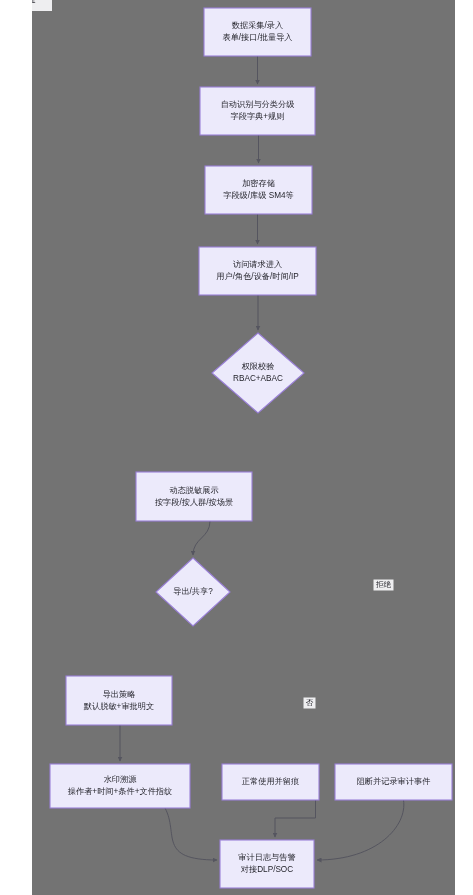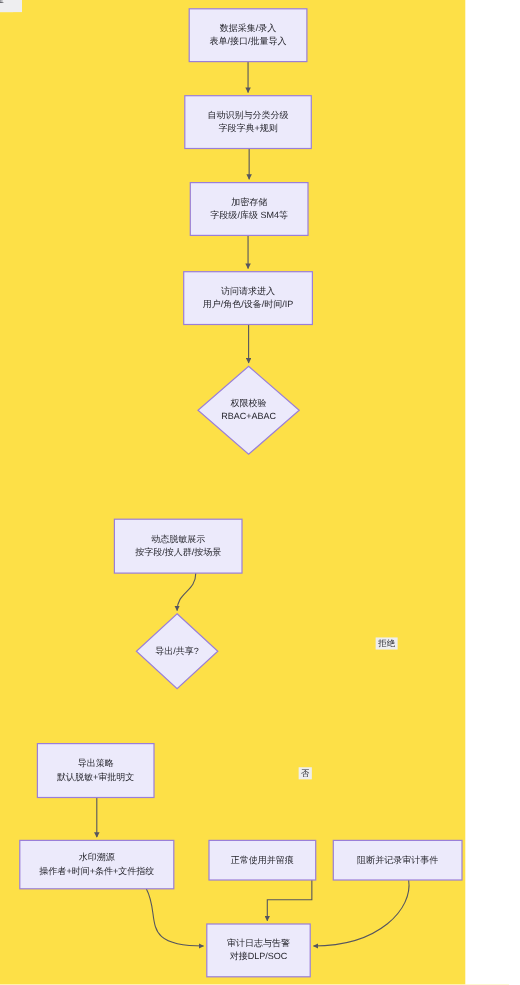--- a/index.html
+++ b/index.html
@@ -10,21 +10,22 @@
   body {
     width: 473px;
     height: 895px;
     font-family: "Liberation Sans", "DejaVu Sans", sans-serif;
     overflow: hidden;
   }
   #flow-root {
     position: relative;
     width: 423px;
     height: 895px;
-    background: #fde047;
+    background: #737373;
+    margin-left: 32px;
   }
   svg#flow-svg {
     position: absolute;
     top: 0;
     left: 0;
     width: 473px;
     height: 895px;
     display: block;
   }
   .node-shape {

